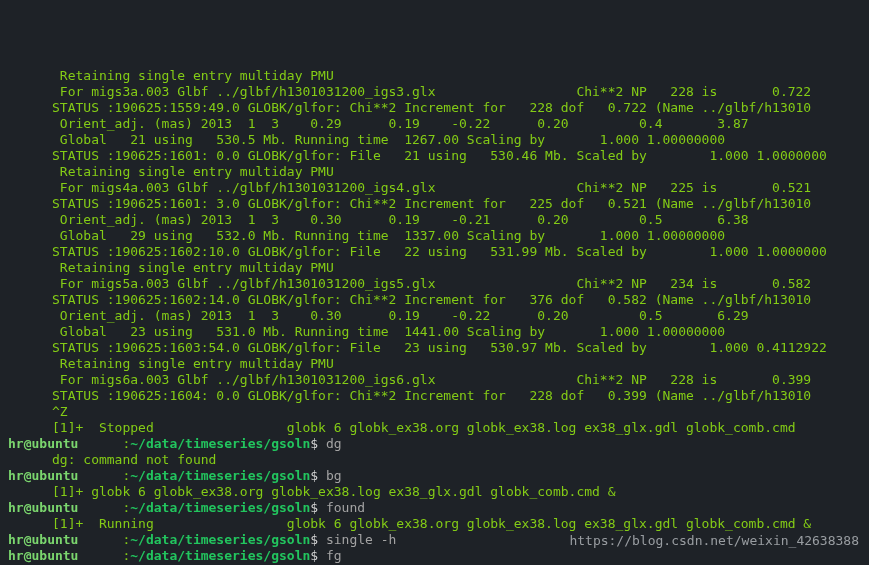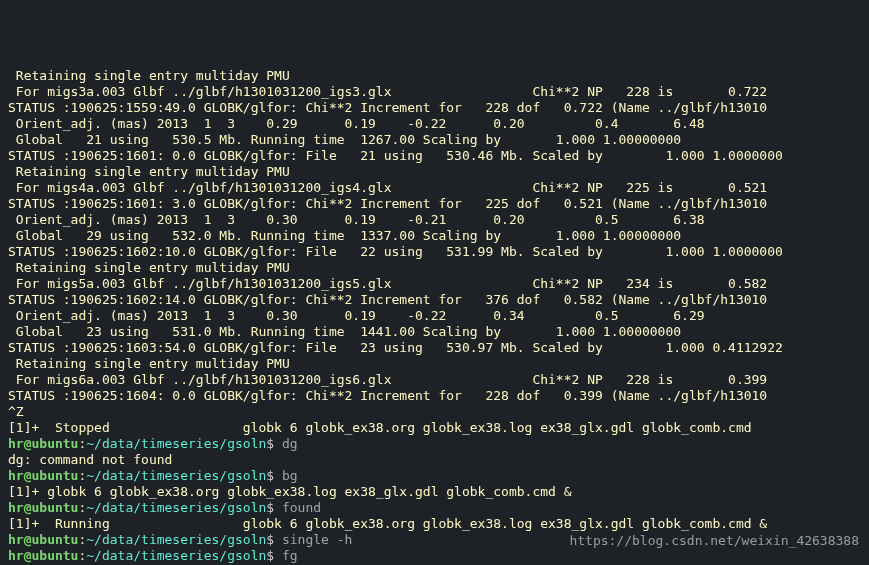--- a/index.html
+++ b/index.html
@@ -11,55 +11,55 @@
     font-size: 13px;
     line-height: 16px;
     width: 869px;
     height: 565px;
     box-sizing: border-box;
     overflow: hidden;
     white-space: pre;
     position: relative;
   }
   .user { color: #7bd66e; font-weight: bold; }
-  .path { color: #5eead4; font-weight: normal; }
+  .path { color: #22c55e; font-weight: bold; }
   .dollar { color: #d0d0d0; }
   .cmd { color: #a3a3a3; }
-  .out { color: #fef9c3; }
+  .out { color: #84cc16; margin-left: 44px; }
   .watermark {
     position: absolute;
     right: 10px;
     bottom: 16px;
     color: #aeb2b6;
     font-size: 13px;
     opacity: 0.85;
     font-family: inherit;
   }
 </style>
 </head>
 <body>
 
 
 
 <div><span class="out"> Retaining single entry multiday PMU</span>
 <span class="out"> For migs3a.003 Glbf ../glbf/h1301031200_igs3.glx                  Chi**2 NP   228 is       0.722</span>
 <span class="out">STATUS :190625:1559:49.0 GLOBK/glfor: Chi**2 Increment for   228 dof   0.722 (Name ../glbf/h13010</span>
-<span class="out"> Orient_adj. (mas) 2013  1  3    0.29      0.19    -0.22      0.20         0.4       6.48</span>
+<span class="out"> Orient_adj. (mas) 2013  1  3    0.29      0.19    -0.22      0.20         0.4       3.87</span>
 <span class="out"> Global   21 using   530.5 Mb. Running time  1267.00 Scaling by       1.000 1.00000000</span>
 <span class="out">STATUS :190625:1601: 0.0 GLOBK/glfor: File   21 using   530.46 Mb. Scaled by        1.000 1.0000000</span>
 <span class="out"> Retaining single entry multiday PMU</span>
 <span class="out"> For migs4a.003 Glbf ../glbf/h1301031200_igs4.glx                  Chi**2 NP   225 is       0.521</span>
 <span class="out">STATUS :190625:1601: 3.0 GLOBK/glfor: Chi**2 Increment for   225 dof   0.521 (Name ../glbf/h13010</span>
 <span class="out"> Orient_adj. (mas) 2013  1  3    0.30      0.19    -0.21      0.20         0.5       6.38</span>
 <span class="out"> Global   29 using   532.0 Mb. Running time  1337.00 Scaling by       1.000 1.00000000</span>
 <span class="out">STATUS :190625:1602:10.0 GLOBK/glfor: File   22 using   531.99 Mb. Scaled by        1.000 1.0000000</span>
 <span class="out"> Retaining single entry multiday PMU</span>
 <span class="out"> For migs5a.003 Glbf ../glbf/h1301031200_igs5.glx                  Chi**2 NP   234 is       0.582</span>
 <span class="out">STATUS :190625:1602:14.0 GLOBK/glfor: Chi**2 Increment for   376 dof   0.582 (Name ../glbf/h13010</span>
-<span class="out"> Orient_adj. (mas) 2013  1  3    0.30      0.19    -0.22      0.34         0.5       6.29</span>
+<span class="out"> Orient_adj. (mas) 2013  1  3    0.30      0.19    -0.22      0.20         0.5       6.29</span>
 <span class="out"> Global   23 using   531.0 Mb. Running time  1441.00 Scaling by       1.000 1.00000000</span>
 <span class="out">STATUS :190625:1603:54.0 GLOBK/glfor: File   23 using   530.97 Mb. Scaled by        1.000 0.4112922</span>
 <span class="out"> Retaining single entry multiday PMU</span>
 <span class="out"> For migs6a.003 Glbf ../glbf/h1301031200_igs6.glx                  Chi**2 NP   228 is       0.399</span>
 <span class="out">STATUS :190625:1604: 0.0 GLOBK/glfor: Chi**2 Increment for   228 dof   0.399 (Name ../glbf/h13010</span>
 <span class="out">^Z</span>
 <span class="out">[1]+  Stopped                 globk 6 globk_ex38.org globk_ex38.log ex38_glx.gdl globk_comb.cmd</span>
 <span class="user">hr@ubuntu</span><span class="out">:</span><span class="path">~/data/timeseries/gsoln</span><span class="dollar">$ </span><span class="cmd">dg</span>
 <span class="out">dg: command not found</span>
 <span class="user">hr@ubuntu</span><span class="out">:</span><span class="path">~/data/timeseries/gsoln</span><span class="dollar">$ </span><span class="cmd">bg</span>

